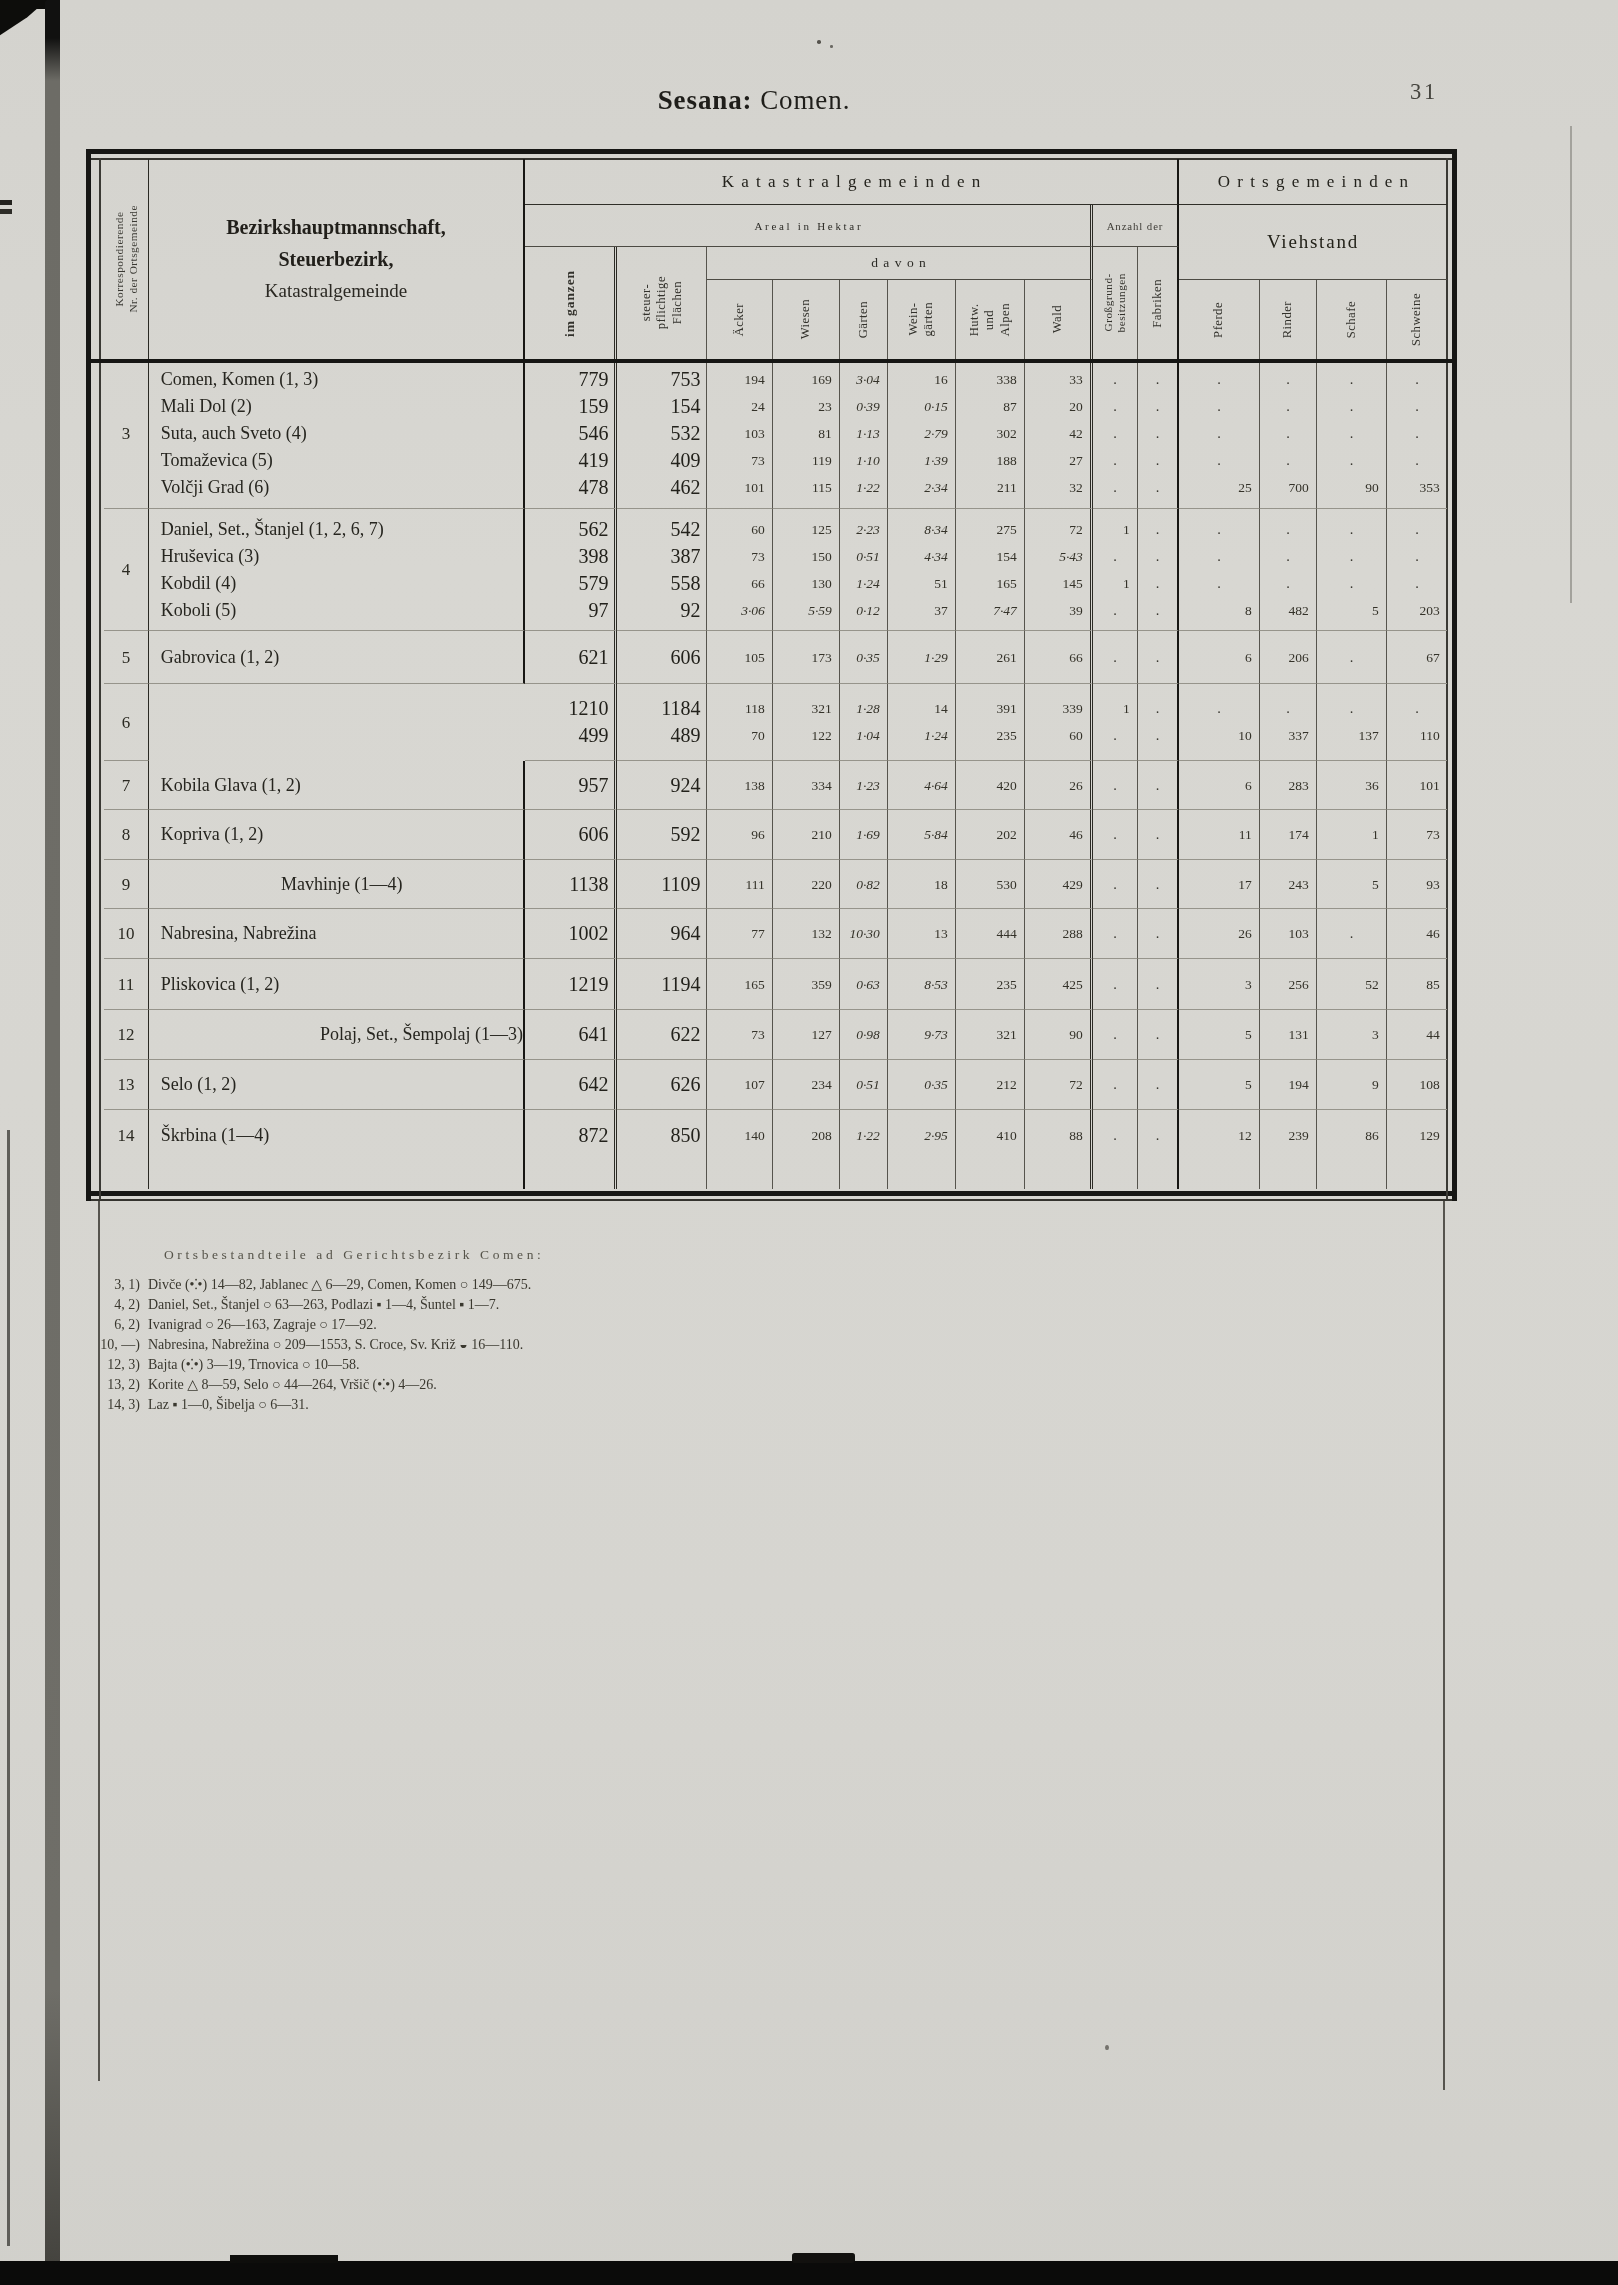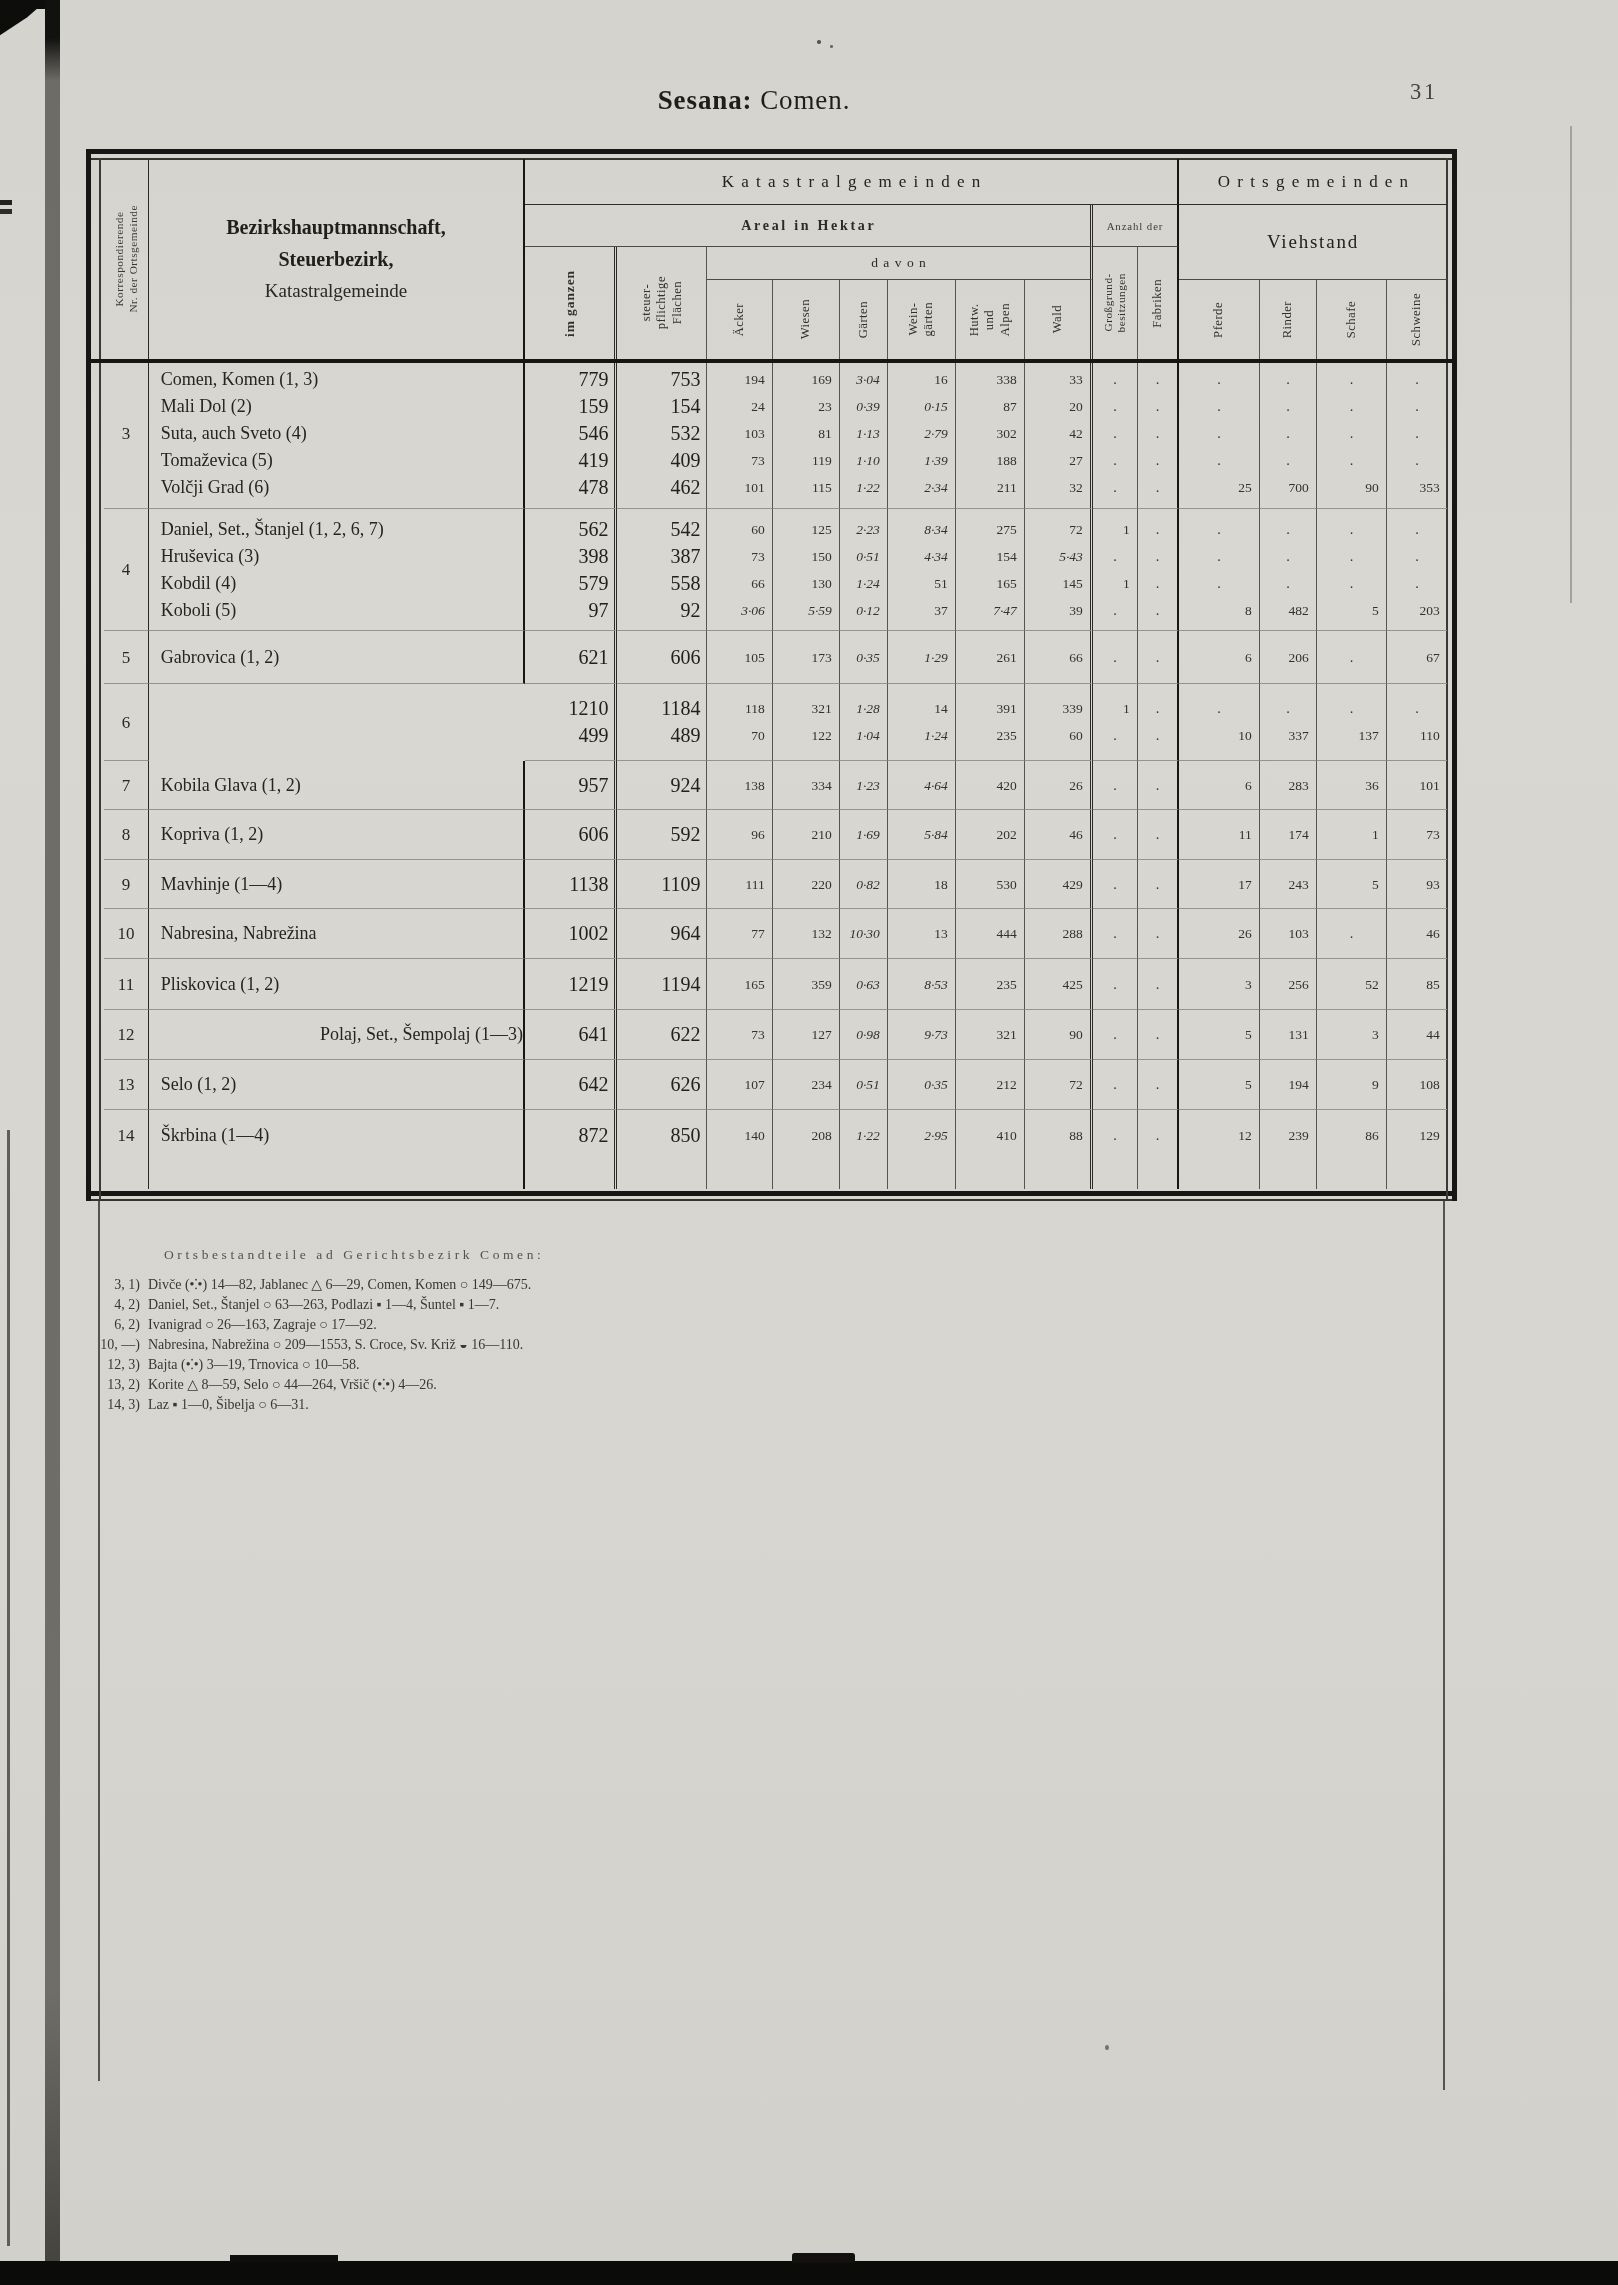--- a/index.html
+++ b/index.html
@@ -55,21 +55,21 @@
   .hb-2{border-bottom:1.8px solid #2f2e28;}
   .vtext{writing-mode:vertical-rl;transform:rotate(180deg);white-space:pre;
          font-size:12.6px;line-height:15.3px;letter-spacing:0.5px;color:#32312b;text-align:center;}
   .corr-t{font-size:11.3px;line-height:13.5px;color:#3a3933;}
   .bigv{font-size:13.5px;font-weight:bold;letter-spacing:0.9px;}
   .grossv{font-size:11.3px;line-height:12.6px;}
   .names-h{flex-direction:column;}
   .nh1{font-weight:bold;font-size:20px;line-height:31.5px;color:#211f1a;}
   .nh2{font-size:19px;line-height:31px;color:#2a2822;}
   .band1{font-size:17px;letter-spacing:7.2px;text-indent:7.2px;color:#24231d;}
-  .band2{font-size:14px;letter-spacing:2.7px;text-indent:2.7px;font-weight:bold;}
+  .band2{font-size:11px;letter-spacing:2.7px;text-indent:2.7px;}
   .anz{font-size:10.8px;letter-spacing:0.9px;color:#3e3c36;}
   .davon{font-size:13.5px;letter-spacing:5.4px;text-indent:5.4px;}
   .vieh{font-size:19px;letter-spacing:1.8px;color:#232219;}
   .ln{height:27px;line-height:27px;white-space:nowrap;}
   .ln.nm{font-size:18px;color:#26251f;padding-left:11.7px;}
   .c-big .ln{font-size:20px;text-align:right;padding-right:5.4px;color:#22211b;}
   .c-sm .ln{font-size:13.5px;text-align:right;padding-right:7.2px;color:#343229;}
   .c-corr .ln{font-size:17px;text-align:center;color:#2b2a22;}
   .ln.dot{text-align:center;padding-right:0;font-size:14.4px;color:#3a3831;}
   .ln.dec{font-style:italic;}
@@ -578,21 +578,21 @@
       </div>
       <div class="cell c-sm br-1 sep" style="grid-area: 10 / 15 / 11 / 16;">
         <div class="ln">1</div>
       </div>
       <div class="cell c-sm sep" style="grid-area: 10 / 16 / 11 / 17;">
         <div class="ln">73</div>
       </div>
       <div class="cell c-corr br-2 sep" style="grid-area: 11 / 1 / 12 / 2;">
         <div class="ln">9</div>
       </div>
-      <div class="cell br-3 sep" style="grid-area: 11 / 2 / 12 / 3;">
+      <div class="cell br-3 sep" style="grid-area: 11 / 2 / 12 / 3; align-items: center;">
         <div class="ln nm">Mavhinje (1—4)</div>
       </div>
       <div class="cell c-big br-d sep" style="grid-area: 11 / 3 / 12 / 4;">
         <div class="ln">1138</div>
       </div>
       <div class="cell c-big br-1 sep" style="grid-area: 11 / 4 / 12 / 5;">
         <div class="ln">1109</div>
       </div>
       <div class="cell c-sm br-1 sep" style="grid-area: 11 / 5 / 12 / 6;">
         <div class="ln">111</div>

